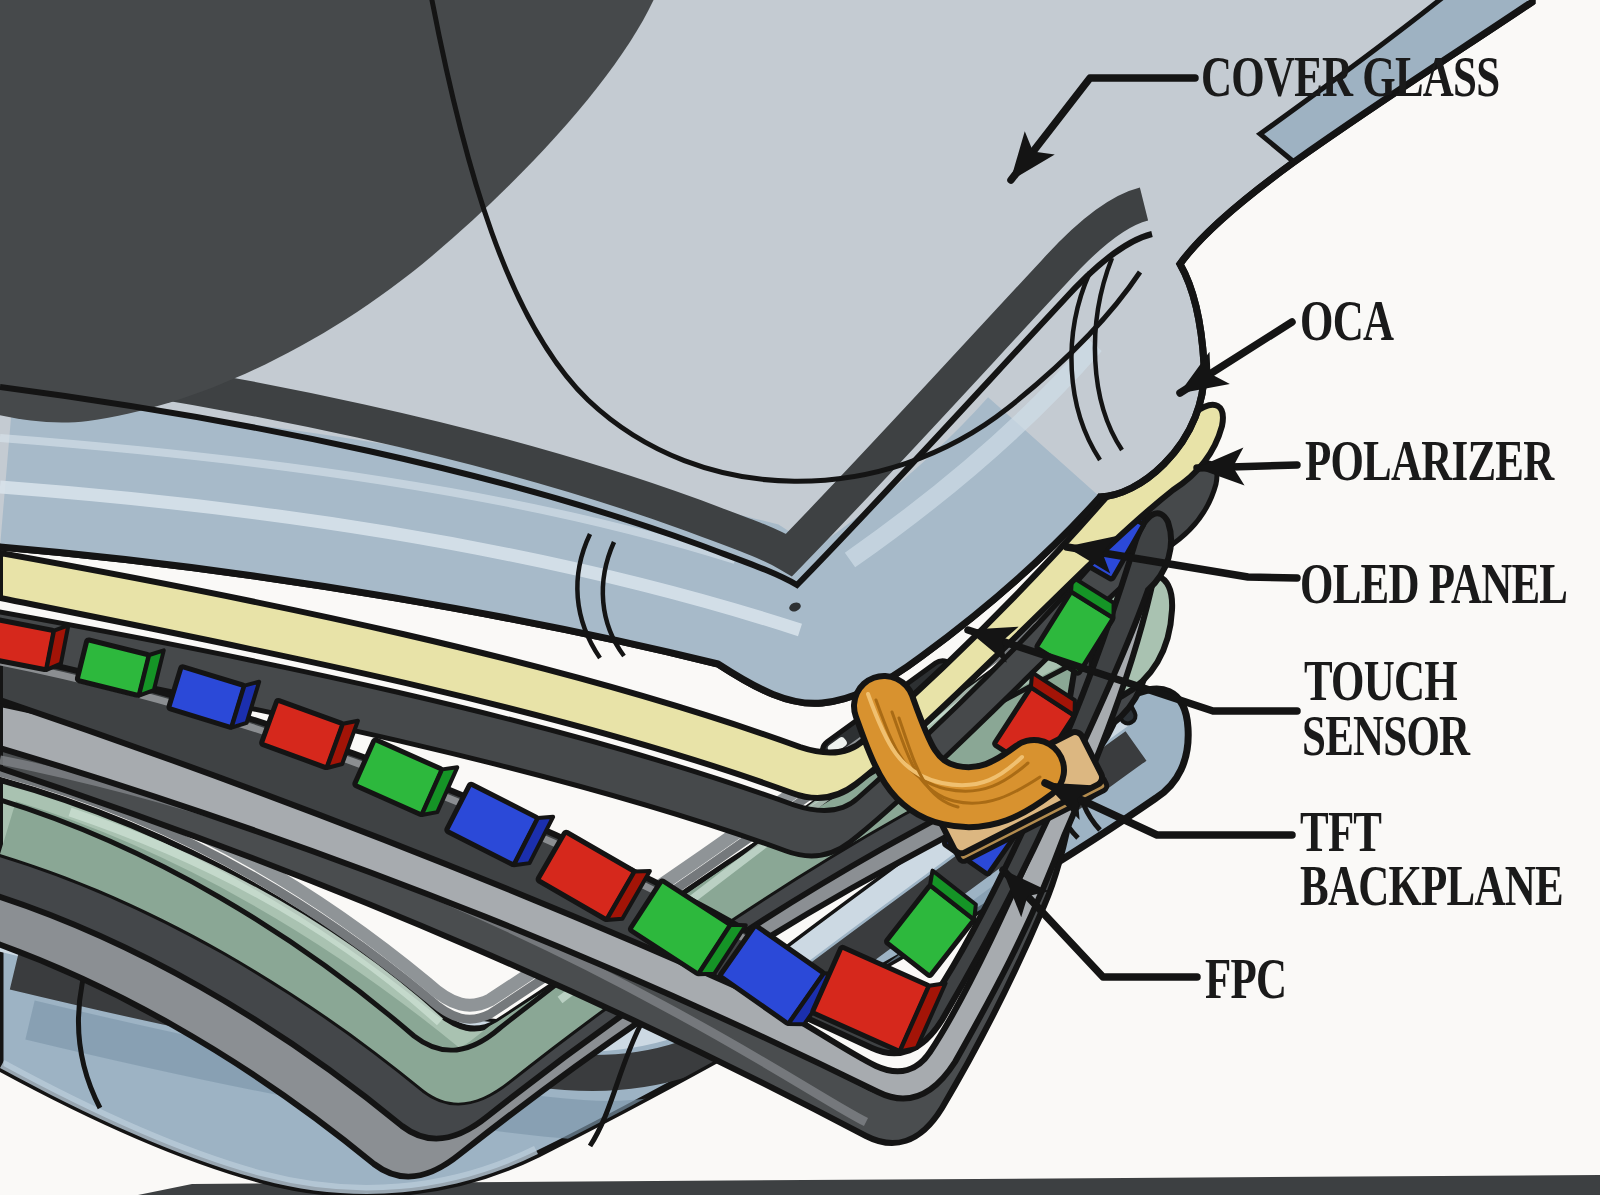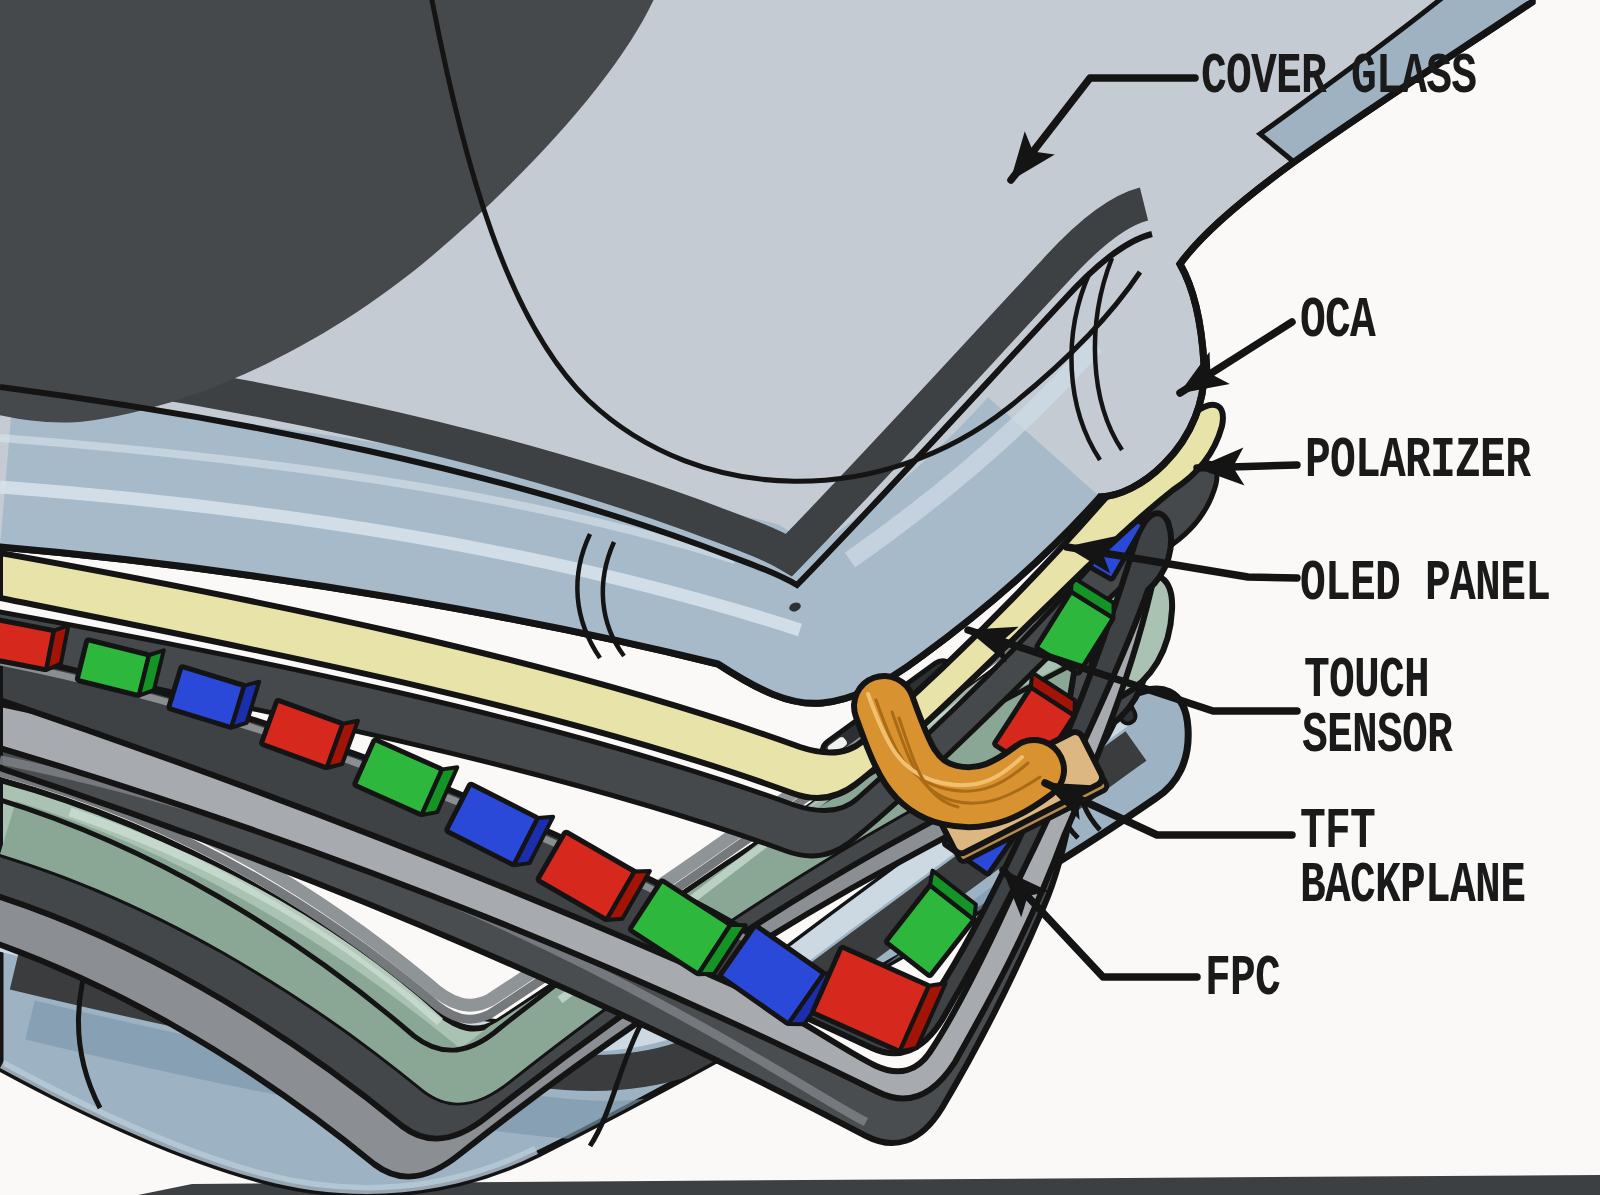--- a/index.html
+++ b/index.html
@@ -1,18 +1,18 @@
 <!DOCTYPE html>
 <html><head>
 <meta charset="utf-8">
 <style>
   html,body{margin:0;padding:0;background:#e8e8e8;}
   #stage{
     position:relative;width:1600px;height:1195px;overflow:hidden;
-    background:#faf9f7;font-family:Liberation Mono, monospace;
+    background:#faf9f7;font-family:Liberation Serif, serif;
   }
   #art{position:absolute;left:0;top:0;width:1600px;height:1195px;}
   .callout-label{
     position:absolute;font-weight:700;font-size:58px;line-height:1.02;
     color:#1a1a1a;white-space:nowrap;letter-spacing:-1px;
     transform:scaleX(.74);transform-origin:0 0;
   }
   .lbl-cover{left:1201px;top:47px;}
   .lbl-oca{left:1300px;top:291px;}
   .lbl-polarizer{left:1305px;top:431px;}

